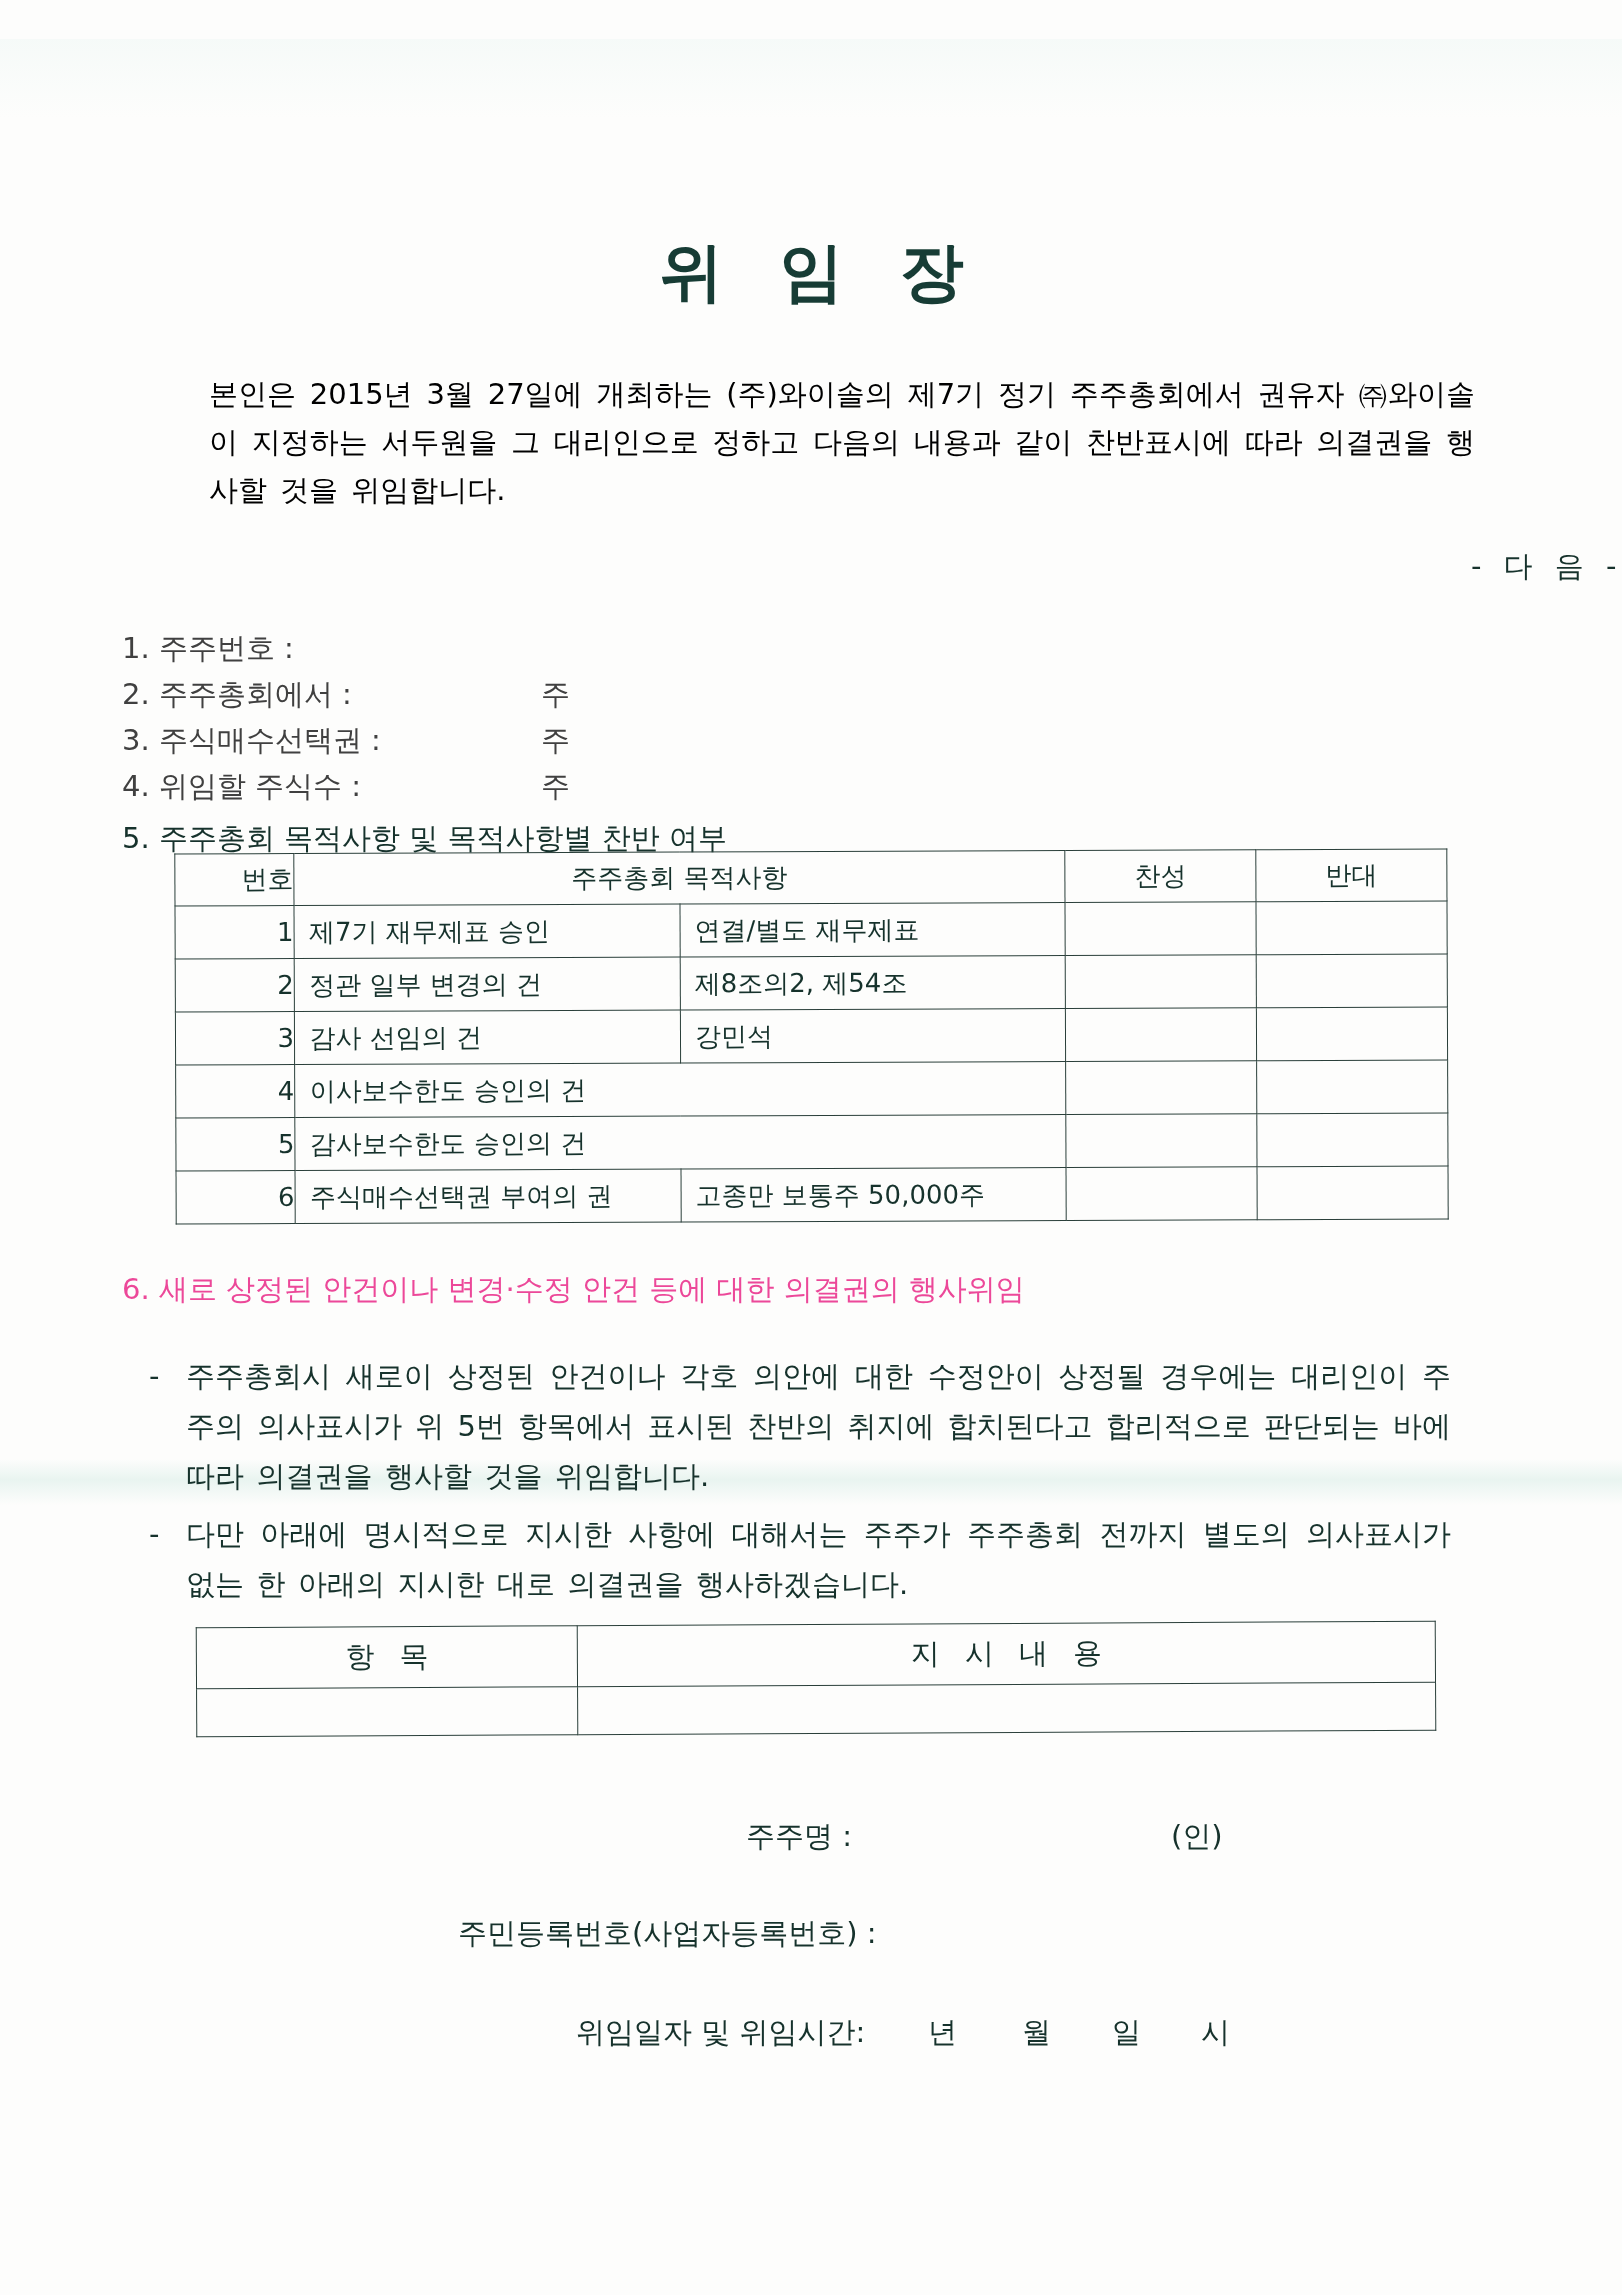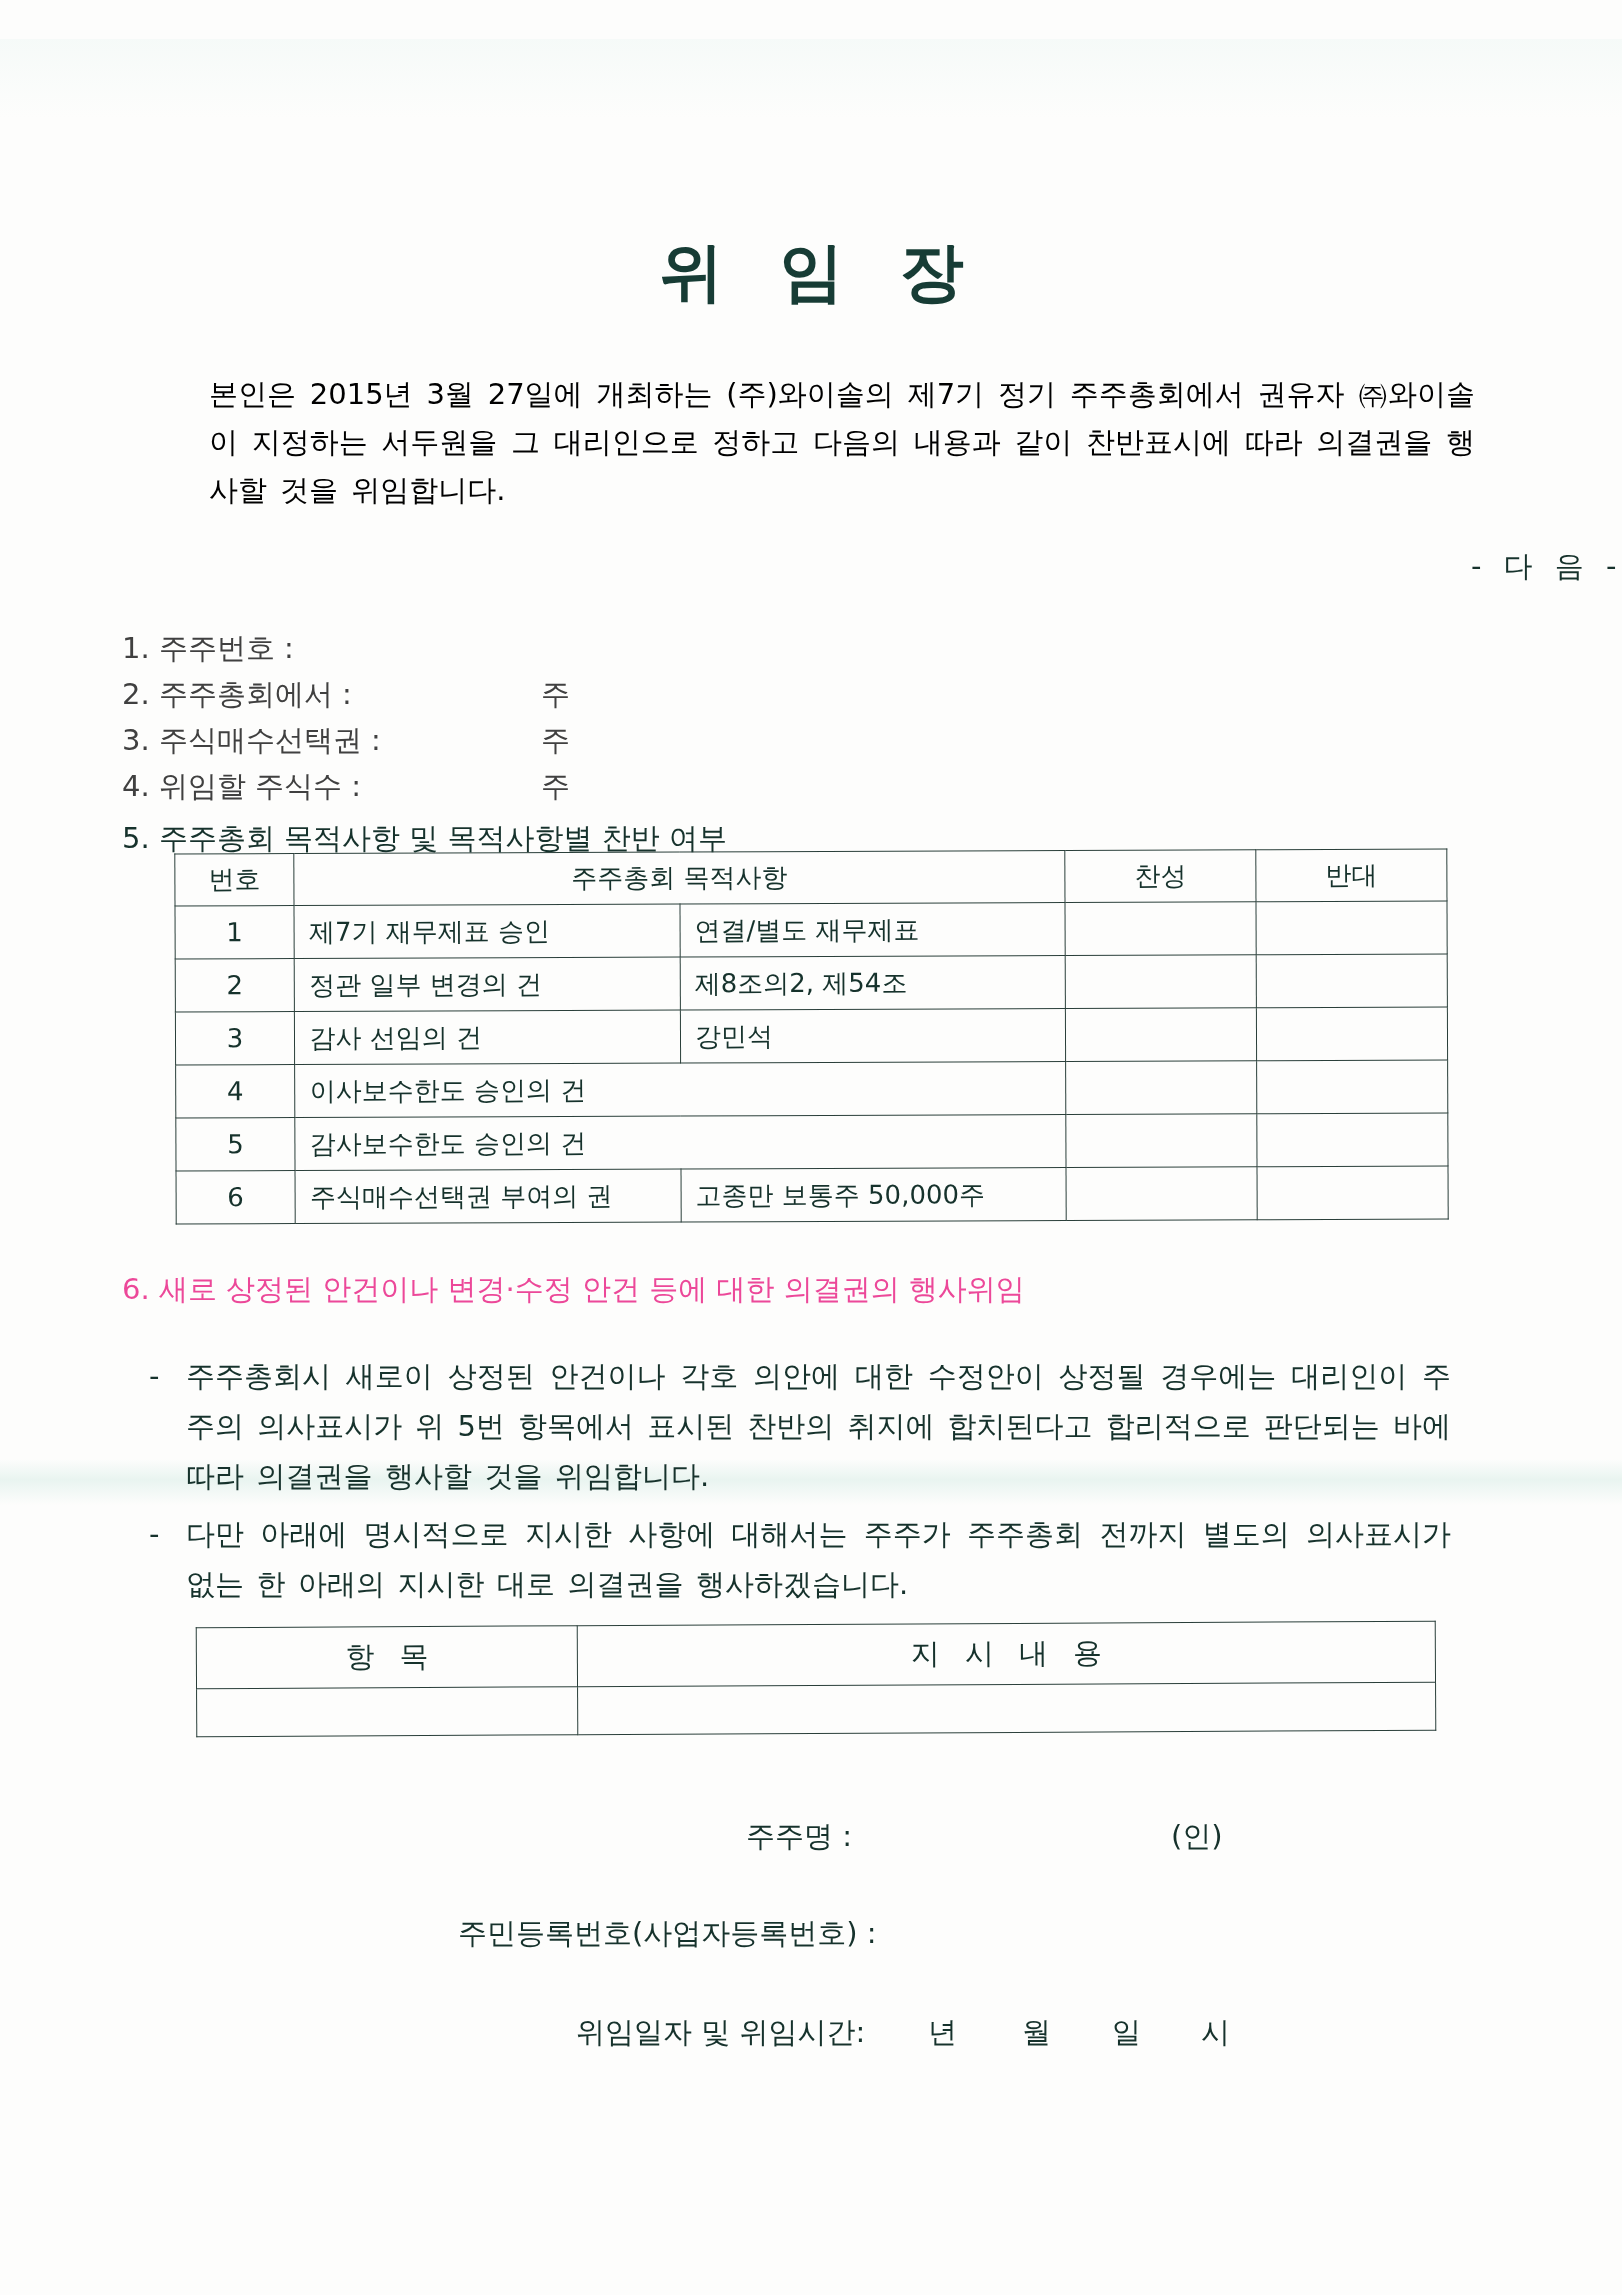--- a/index.html
+++ b/index.html
@@ -139,21 +139,21 @@
   table.agenda td, table.agenda th {
     border: 1.3px solid #2a3f3a;
     font-weight: 400;
     padding: 0;
     height: 52px;
     vertical-align: middle;
   }
   table.agenda th {
     height: 51px;
   }
-  .c-no     { width: 118px; text-align: center; }
+  .c-no     { width: 118px; text-align: right; }
   .c-item   { width: 327px; text-align: left;  padding-left: 14.4px !important; }
   .c-detail { width: 449px; text-align: left;  padding-left: 14.4px !important; }
   .c-yes    { width: 190px; }
   .c-no2    { width: 190px; }
   .hdr-merge { text-align: center; }
   
   .span2 { text-align: left; padding-left: 14.4px !important; }
 
   
   .item6 {

